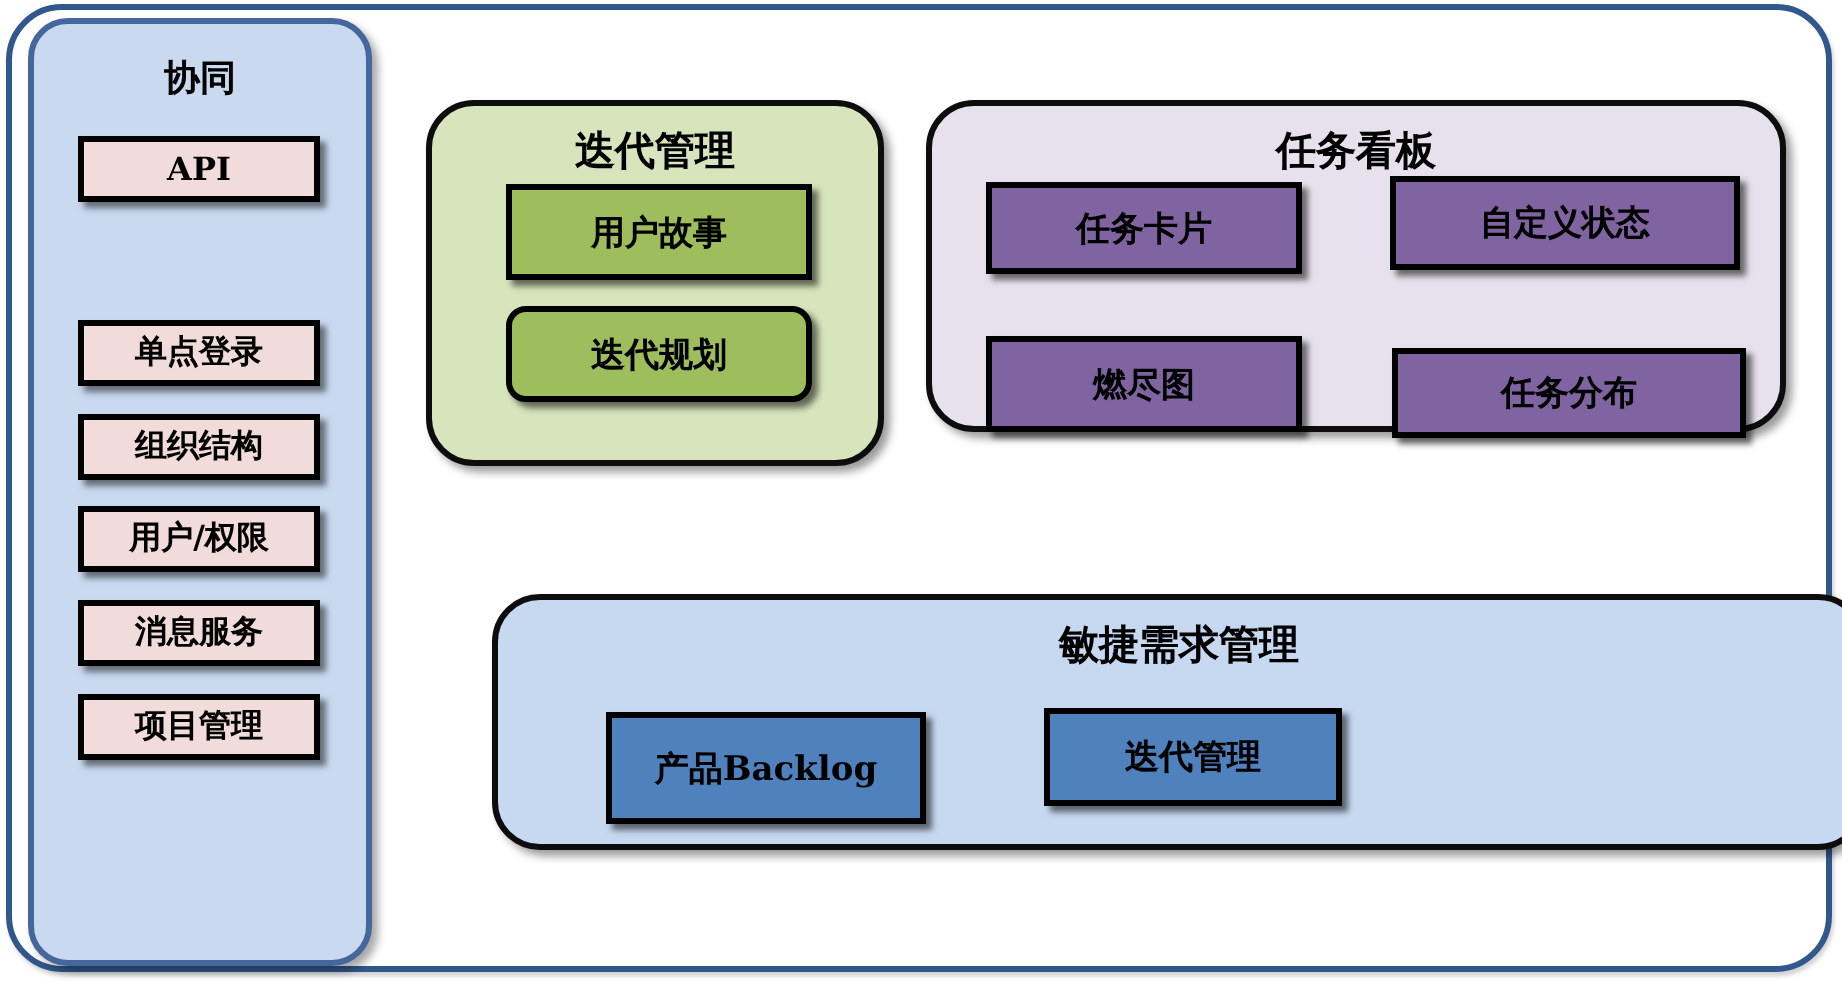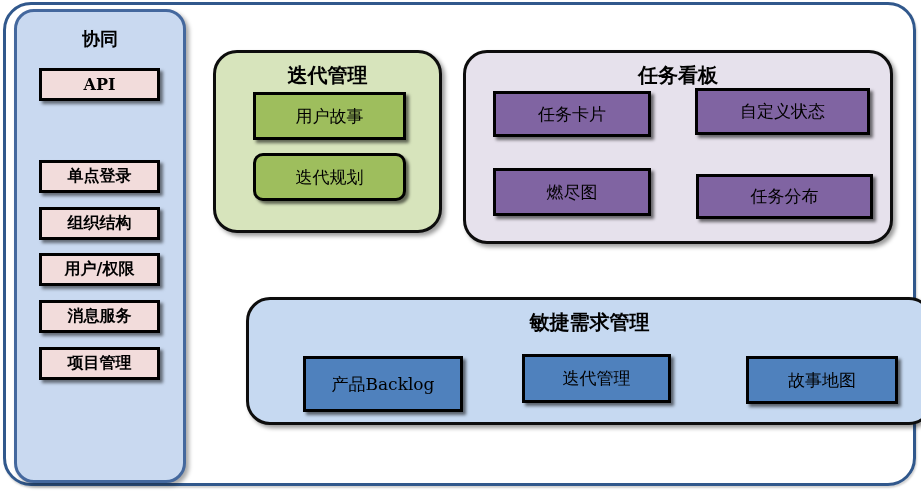--- a/index.html
+++ b/index.html
@@ -29,27 +29,27 @@
     display:flex; align-items:center; justify-content:center;
     font-family:"DejaVu Serif","Liberation Serif",serif; font-weight:700; font-size:16px;
   }
   
   .group {
     position:absolute; box-sizing:border-box; border:3px solid #0d0d0d; border-radius:24px;
     box-shadow:3px 3px 4px rgba(0,0,0,0.4);
   }
   .group-title { text-align:center; padding-top:9px; font-size:20px; font-weight:700; }
   #g-iteration { left:213px; top:50px; width:229px; height:183px; background:var(--iteration-fill,#D7E4BC); }
-  #g-kanban    { left:463px; top:50px; width:430px; height:194px; background:var(--kanban-fill,#E6E1EC); }
+  #g-kanban    { left:463px; top:50px; width:430px; height:166px; background:var(--kanban-fill,#E6E1EC); }
   #g-req       { left:213px; top:297px; width:687px; height:128px; background:var(--requirements-fill,#C6D9F1);margin-left:33px; }
   .g-item {
     position:absolute; box-sizing:border-box; border:3px solid var(--item-border,#000);
     box-shadow:3px 3px 3px rgba(0,0,0,0.55);
     display:flex; align-items:center; justify-content:center;
-    font-family:"DejaVu Serif","Liberation Serif",serif; font-weight:400; font-size:17px;
+    font-family:"DejaVu Serif","Liberation Serif",serif; font-weight:700; font-size:17px;
   }
   .g-item.green  { background:var(--iteration-item-fill,#9EBE5D); }
   .g-item.purple { background:var(--kanban-item-fill,#8064A2); }
   .g-item.blue   { background:var(--requirements-item-fill,#4F81BD); }
 </style>
 </head>
 <body>
 
 <div class="stage">
   <div class="outer-frame"></div>
@@ -75,15 +75,14 @@
     <div class="g-item purple" style="left:27px;  top:38px;  width:158px; height:46px;">任务卡片</div>
     <div class="g-item purple" style="left:229px; top:35px;  width:175px; height:47px;">自定义状态</div>
     <div class="g-item purple" style="left:27px;  top:115px; width:158px; height:48px;">燃尽图</div>
     <div class="g-item purple" style="left:230px; top:121px; width:177px; height:45px;">任务分布</div>
   </div>
 
   <div class="group" id="g-req">
     <div class="group-title">敏捷需求管理</div>
     <div class="g-item blue" style="left:54px;  top:56px; width:160px; height:56px;">产品Backlog</div>
     <div class="g-item blue" style="left:273px; top:54px; width:149px; height:49px;">迭代管理</div>
-    <div class="g-item blue" style="left:497px; top:56px; width:152px; height:48px;">故事地图</div>
   </div>
 </div>
 
 </body></html>

